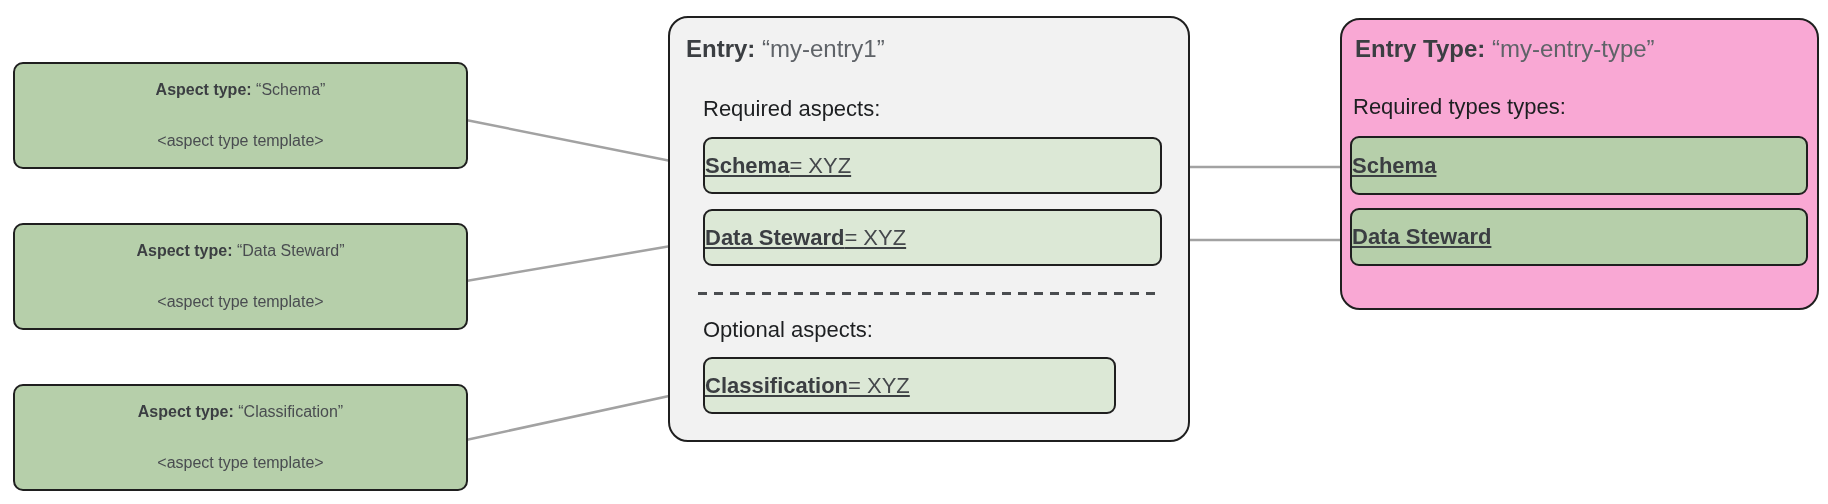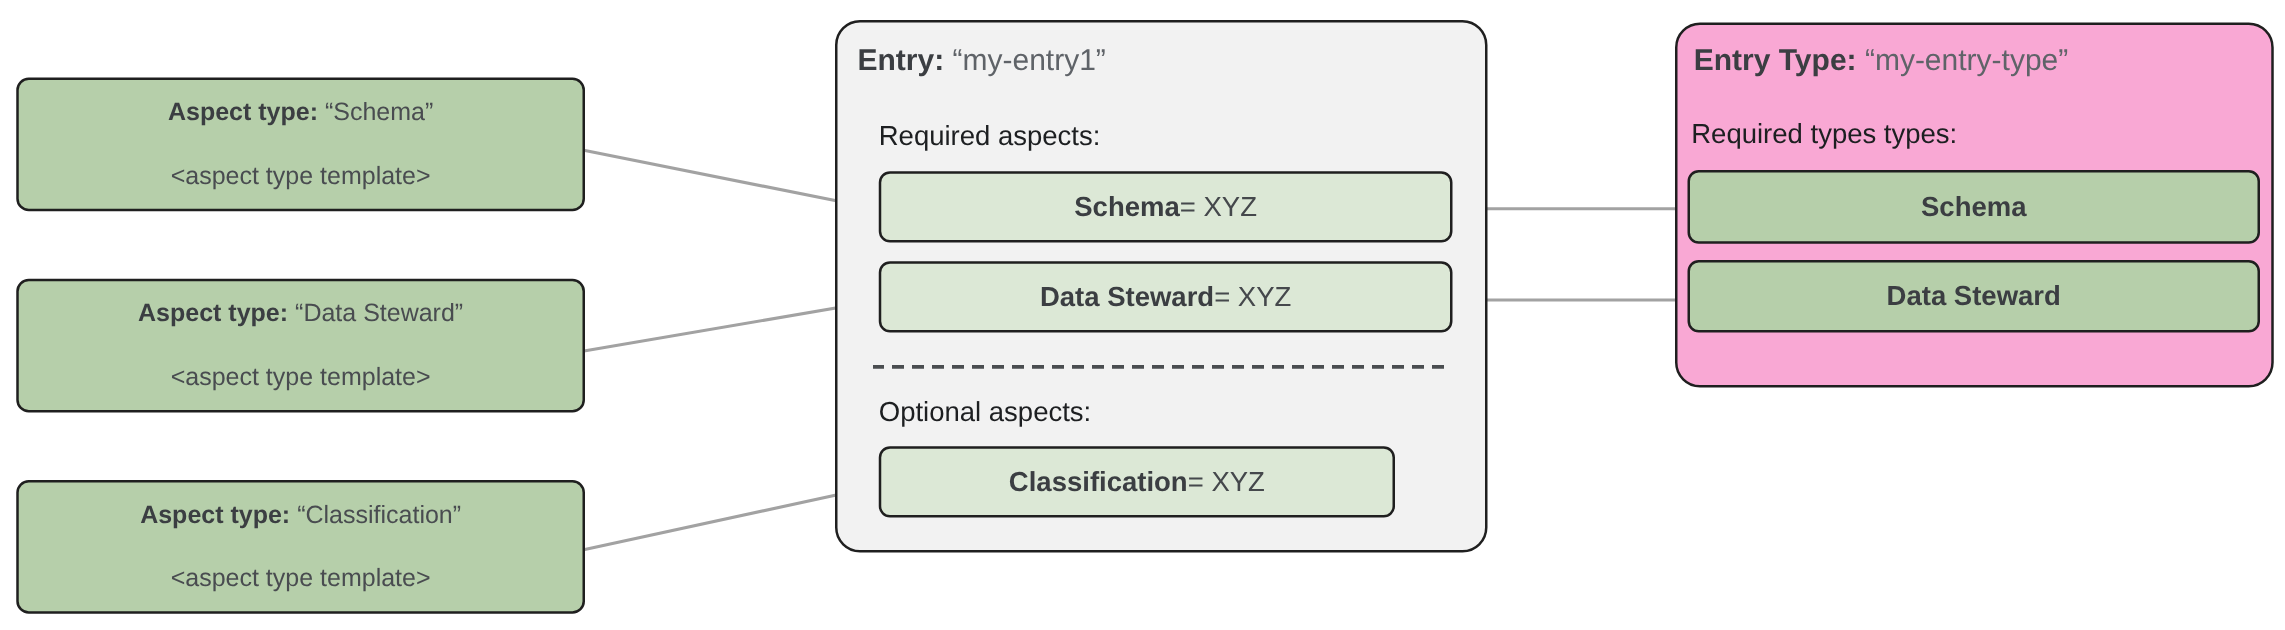--- a/index.html
+++ b/index.html
@@ -14,39 +14,39 @@
   svg.connectors{position:absolute;left:0;top:0;z-index:1;}
   .aspect-box{
     position:absolute;left:13px;width:455px;height:107px;
     box-sizing:border-box;
     background:#b6cfaa;
     border:2.5px solid #1f1f1f;
     border-radius:10px;
     display:flex;flex-direction:column;align-items:center;justify-content:center;
     gap:23px;
     z-index:2;
-    font-size:20px;line-height:28px;
+    font-size:16px;line-height:28px;
   }
   .aspect-box .name{font-weight:400;color:#494c50;}
   .bold{font-weight:bold;color:#3b3e42;}
   .panel{
     position:absolute;box-sizing:border-box;
     border:2.5px solid #1f1f1f;border-radius:20px;
     z-index:2;
   }
   .panel-entry{left:668px;top:16px;width:522px;height:426px;background:#f2f2f2;}
   .panel-entry-type{left:1340px;top:18px;width:479px;height:292px;background:#f9a8d4;}
   .panel-header{position:absolute;font-size:24px;white-space:nowrap;}
   .panel-header .name{font-weight:400;color:#5f6368;}
   .section-label{position:absolute;font-size:22px;color:#1d1f21;white-space:nowrap;}
   .chip{
     position:absolute;box-sizing:border-box;
     border:2.5px solid #1f1f1f;border-radius:9px;
-    display:flex;align-items:center;justify-content:center;
-    font-size:22px;white-space:nowrap;
+    display:flex;align-items:center;
+    font-size:22px;white-space:nowrap;text-decoration:underline;
   }
   .chip-light{background:#dce8d6;}
   .chip-green{background:#b6cfaa;}
   .chip .value{font-weight:400;color:#45484c;}
   .divider{
     position:absolute;height:3px;
     background:repeating-linear-gradient(90deg,#4a4d50 0 9px,transparent 9px 16px);
   }
   
   .entry-header{left:16px;top:17px;}

